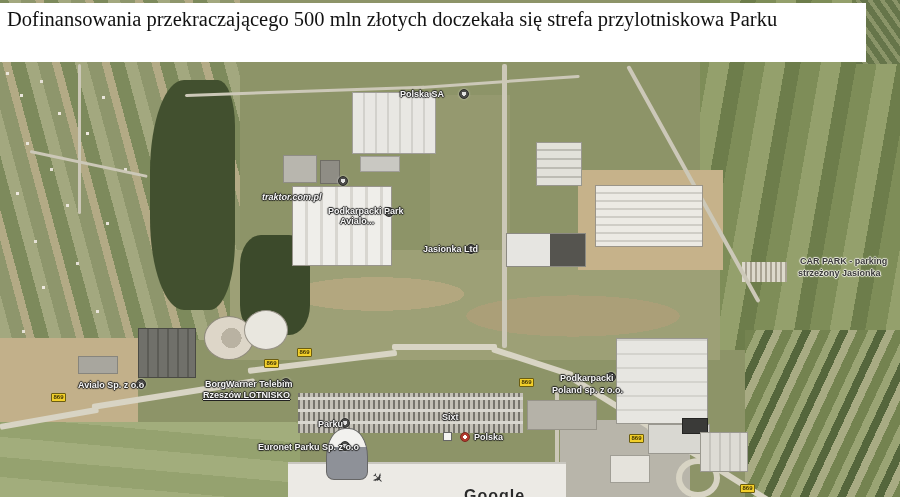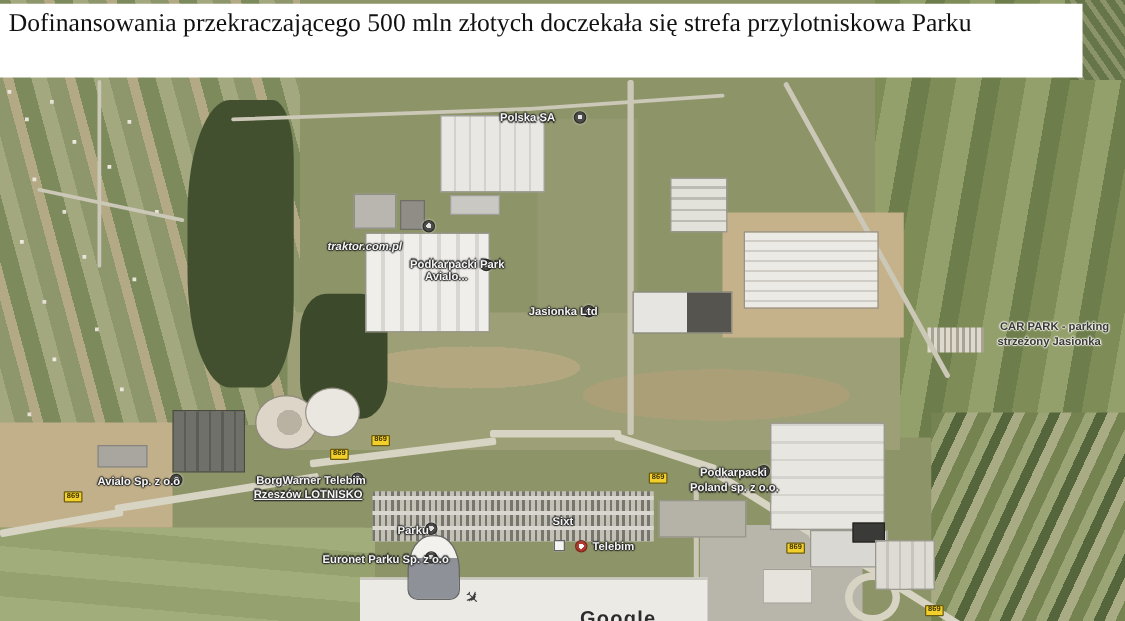--- a/index.html
+++ b/index.html
@@ -139,21 +139,21 @@
   <span class="map-label" style="left:318px;top:419px;">Parku</span>
   <span class="poi-marker" style="left:340px;top:418px;"></span>
 
   <span class="map-label" style="left:258px;top:442px;">Euronet Parku Sp. z o.o</span>
   <span class="poi-marker" style="left:340px;top:441px;"></span>
 
   <span class="map-label" style="left:425px;top:412px;margin-left:17px;">Sixt</span>
   <span class="logo-chip" style="left:443px;top:432px;width:9px;height:9px;background:#f4f4f2;border:1px solid #666;"></span>
 
   <span class="logo-chip" style="left:460px;top:432px;width:10px;height:10px;border-radius:50%;background:radial-gradient(circle,#fff 0 2px,#b03a2e 2px);border:1px solid #7e261d;"></span>
-  <span class="map-label" style="left:474px;top:432px;">Telebim</span>
+  <span class="map-label" style="left:474px;top:432px;">Polska</span>
 
   <span class="watermark">Google</span>
 
   <div class="caption-box">
     <div>Dofinansowania przekraczającego 500 mln złotych doczekała się strefa przylotniskowa Parku</div>
   </div>
 
 </div>
 
 </body></html>

